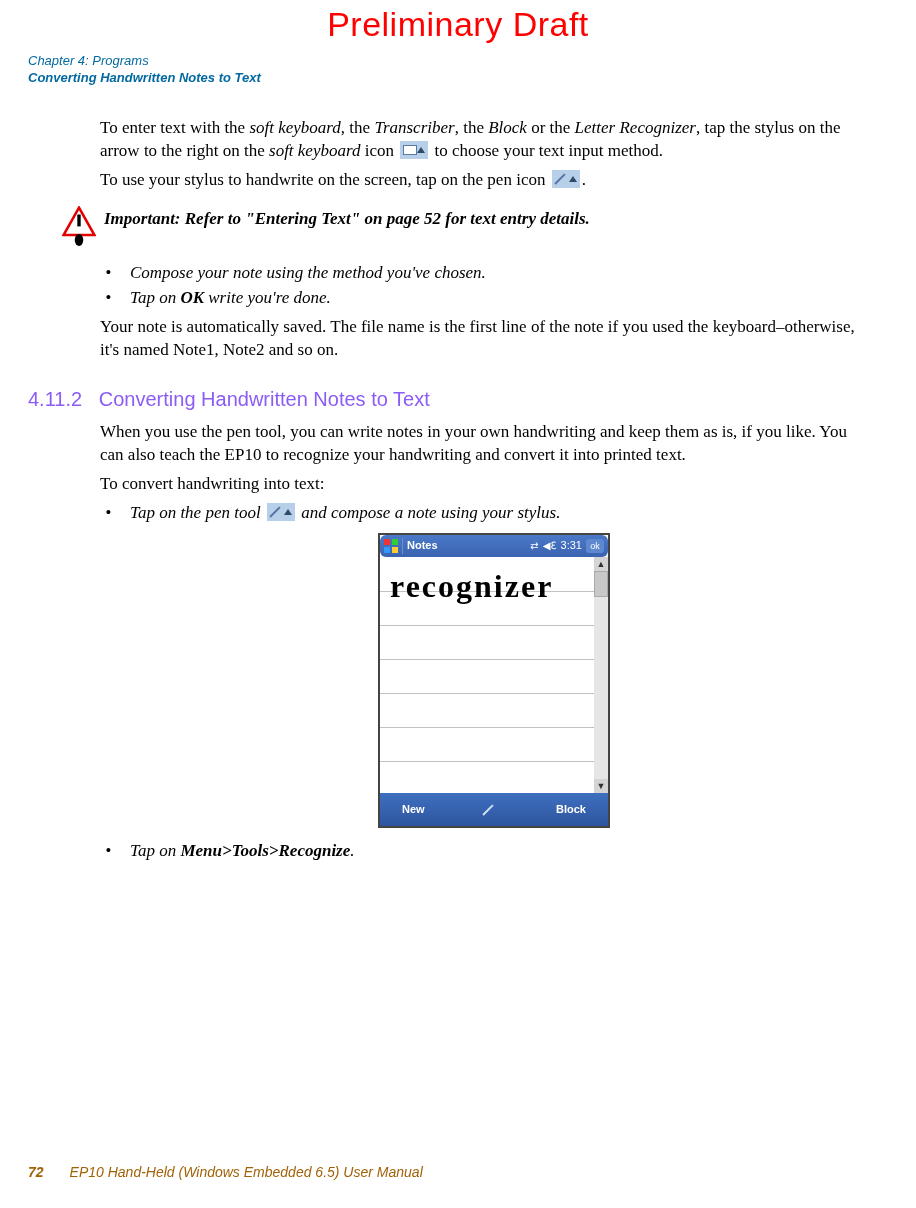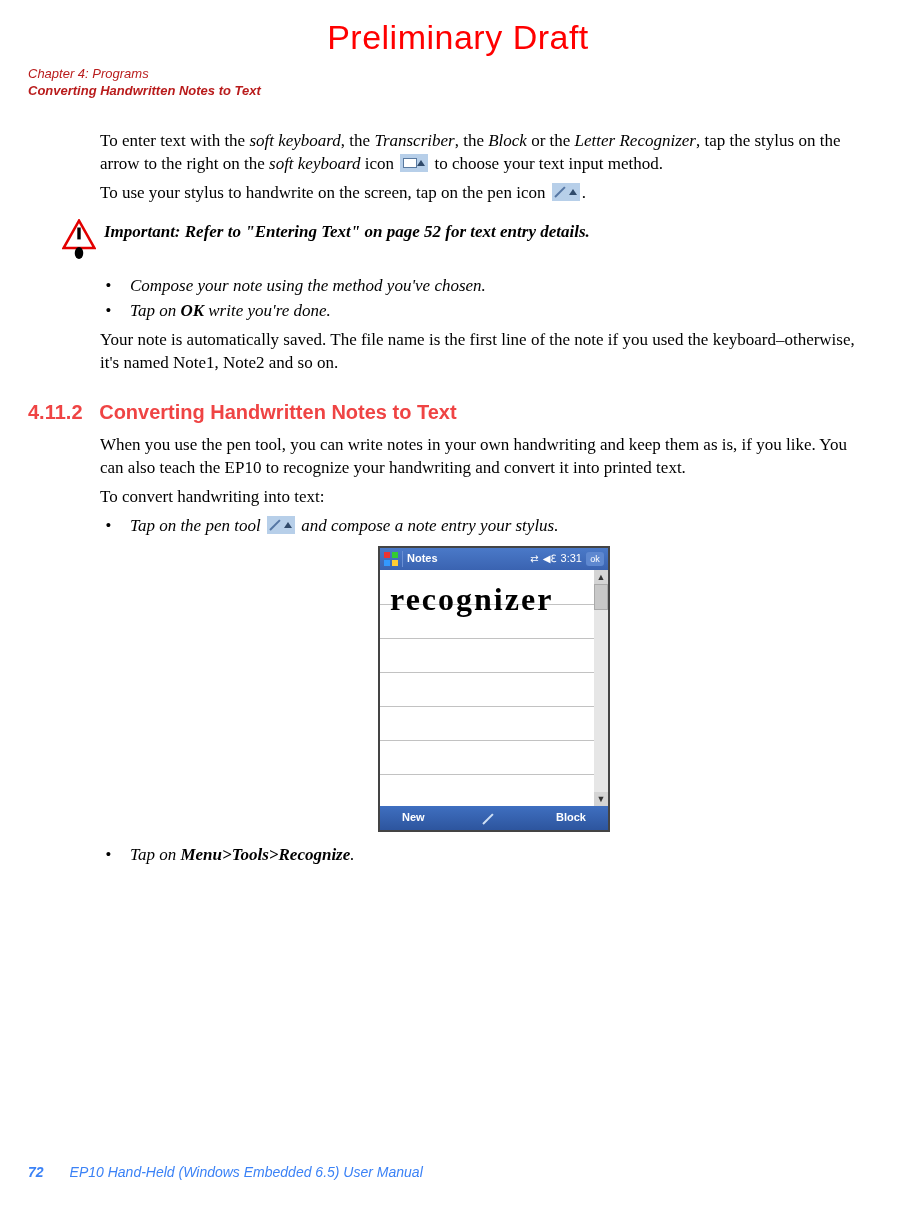--- a/index.html
+++ b/index.html
@@ -14,47 +14,47 @@
     line-height: 1.35;
     color: #000;
     position: relative;
   }
   .prelim {
     text-align: center;
     color: #ff0000;
     font-size: 34px;
     font-family: Arial, Helvetica, sans-serif;
     font-weight: 400;
-    padding-top: 15px;
+    padding-top: 2px;
     letter-spacing: 0.5px;
   }
   .running-head {
     font-family: "Trebuchet MS", Verdana, sans-serif;
     font-size: 13px;
     font-style: italic;
-    color: #b91c1c;
+    color: #0369a1;
     margin-left: 28px;
     margin-top: 4px;
     line-height: 1.35;
   }
   .content {
     margin: 30px 28px 0 100px;
   }
   .para { margin: 0 16px 6px 0; }
   .list { margin: 0 0 6px 0; padding-left: 24px; font-style: italic; }
   .list li { padding-left: 6px; margin-bottom: 2px; }
   .list li::marker { content: "•   "; }
   .italic { font-style: italic; }
   .bold { font-weight: bold; }
   .sechead {
     font-family: "Trebuchet MS", Verdana, sans-serif;
-    font-weight: bold;
+    font-weight: normal;
     font-size: 20px;
     margin: 24px 0 8px -72px;
-    color: #ef4444;
+    color: #8b5cf6;
   }
   .icon-box {
     display: inline-block;
     width: 28px;
     height: 18px;
     background: #b7cfe9;
     vertical-align: -3px;
     position: relative;
     margin: 0 2px;
   }
@@ -123,20 +123,21 @@
   }
   .wm-titlebar {
     height: 22px;
     background: linear-gradient(#4a79c8,#3a63b1);
     color: #fff;
     font-size: 11px;
     display: flex;
     align-items: center;
     padding: 0 4px;
     gap: 4px;
+    border-radius: 6px;
   }
   .wm-flag {
     width: 14px; height: 14px;
     background:
       linear-gradient(#e33,#e33) left top/6px 6px no-repeat,
       linear-gradient(#3c3,#3c3) right top/6px 6px no-repeat,
       linear-gradient(#39f,#39f) left bottom/6px 6px no-repeat,
       linear-gradient(#fc3,#fc3) right bottom/6px 6px no-repeat;
   }
   .wm-titlebar .sep { width:1px; height:16px; background:#6a90d4; }
@@ -184,21 +185,21 @@
     display:flex;align-items:center;justify-content:center;
     font-size:9px;color:#333;
   }
   .wm-scroll .thumb {
     height: 26px;
     background: #c8c8c8;
     border: 1px solid #aaa;
   }
   .wm-scroll .track { flex:1; }
   .wm-softbar {
-    height: 24px;
+    height: 33px;
     background: linear-gradient(#3f6fc0,#2d559e);
     color: #fff;
     font-size: 11px;
     font-weight: bold;
     display: flex;
     align-items: center;
     justify-content: space-between;
     padding: 0 22px;
   }
   .wm-softbar .pen {
@@ -211,21 +212,21 @@
     width:14px; border-top:2px solid #cfe0f5;
     transform:rotate(-45deg); transform-origin:left;
   }
   .footer {
     position: absolute;
     bottom: 26px;
     left: 28px;
     font-family: "Trebuchet MS", Verdana, sans-serif;
     font-style: italic;
     font-size: 14px;
-    color: #3b82f6;
+    color: #a16207;
   }
   .footer .pnum { font-weight: bold; font-style: italic; margin-right: 26px; }
 </style>
 </head>
 <body>
 
 <div class="prelim">Preliminary Draft</div>
 
 <div class="running-head">
   <div>Chapter 4: Programs</div>
@@ -262,21 +263,21 @@
 
   <h2 class="sechead">
     <span>4.11.2</span>&nbsp;&nbsp;&nbsp;<span>Converting Handwritten Notes to Text</span>
   </h2>
 
   <p class="para">When you use the pen tool, you can write notes in your own handwriting and keep them as is, if you like. You can also teach the EP10 to recognize your handwriting and convert it into printed text.</p>
   <p class="para">To convert handwriting into text:</p>
 
   <ul class="list">
     <li>
-      <span>Tap on the pen tool </span><span class="icon-box pen-icon"></span><span> and compose a note entry your stylus.</span>
+      <span>Tap on the pen tool </span><span class="icon-box pen-icon"></span><span> and compose a note using your stylus.</span>
     </li>
   </ul>
 
   <div class="screenshot-wrap">
     <div class="wm-device">
       <div class="wm-titlebar">
         <div class="wm-flag"></div>
         <div class="sep"></div>
         <span style="font-weight:bold;">Notes</span>
         <span class="spacer"></span>

